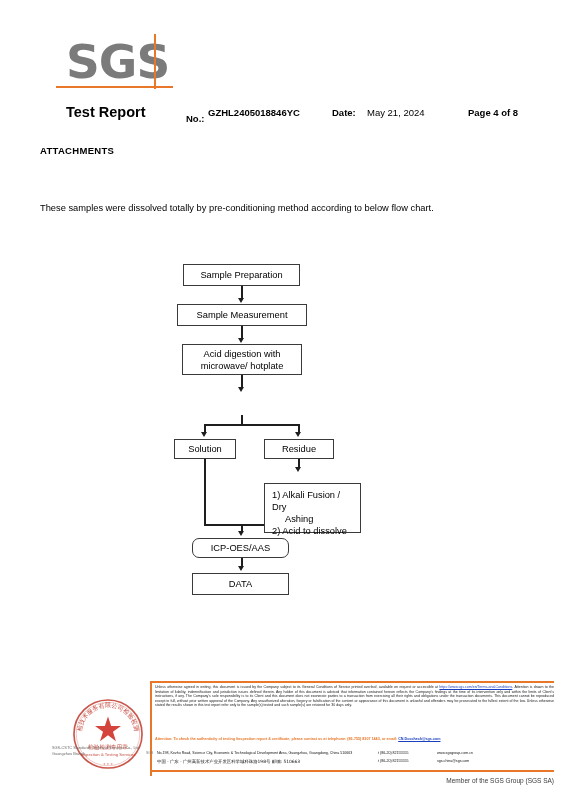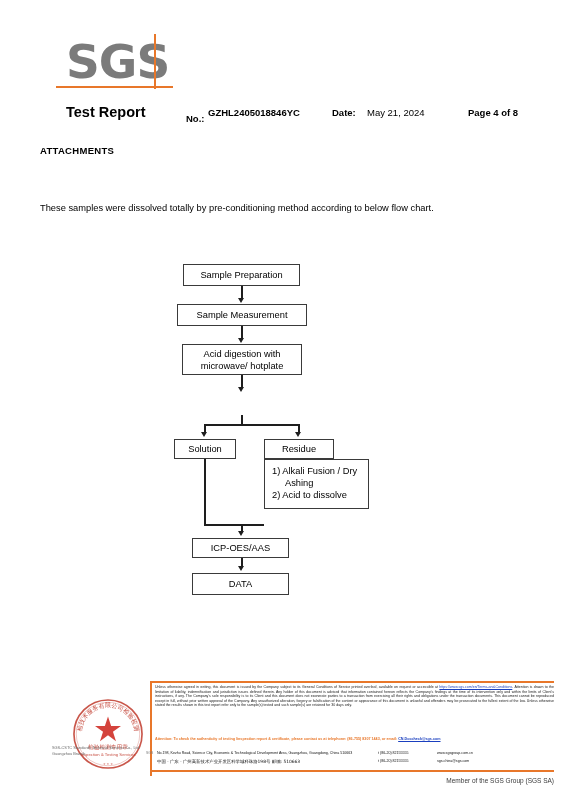--- a/index.html
+++ b/index.html
@@ -44,23 +44,23 @@
     pointer-events: auto;
   }
   .node.left-al { justify-content: flex-start; text-align: left; padding-left: 7px; }
 
   .n-prep     { left: 183px; top: 223px; width: 117px; height: 22px; }
   .n-meas     { left: 177px; top: 263px; width: 130px; height: 22px; }
   .n-acid     { left: 182px; top: 303px; width: 120px; height: 31px; align-items: center; }
   .n-filt     { left: 192px; top: 352px; width: 100px; height: 22px; }
   .n-sol      { left: 174px; top: 398px; width: 62px; height: 20px; }
   .n-res      { left: 264px; top: 398px; width: 70px; height: 20px; }
-  .n-alkali   { left: 264px; top: 418px; width: 105px; height: 50px;
+  .n-alkali   { left: 264px; top: 442px; width: 97px; height: 50px;
                 display: block; padding: 5px 8px 0 7px; }
-  .n-icp      { left: 192px; top: 497px; width: 97px; height: 20px; }
+  .n-icp      { left: 192px; top: 497px; width: 97px; height: 20px; border-radius: 7px; }
   .n-data     { left: 192px; top: 532px; width: 97px; height: 22px; }
   .alk-l1 { display: block; }
   .alk-l2 { display: block; padding-left: 13px; }
   .alk-l3 { display: block; }
 
   .ln { position: absolute; background: #1e1e1e; pointer-events: none; }
   .arw { position: absolute; width: 0; height: 0; border-left: 3.5px solid transparent;
          border-right: 3.5px solid transparent; border-top: 5px solid #1e1e1e; pointer-events: none; }
 
   

